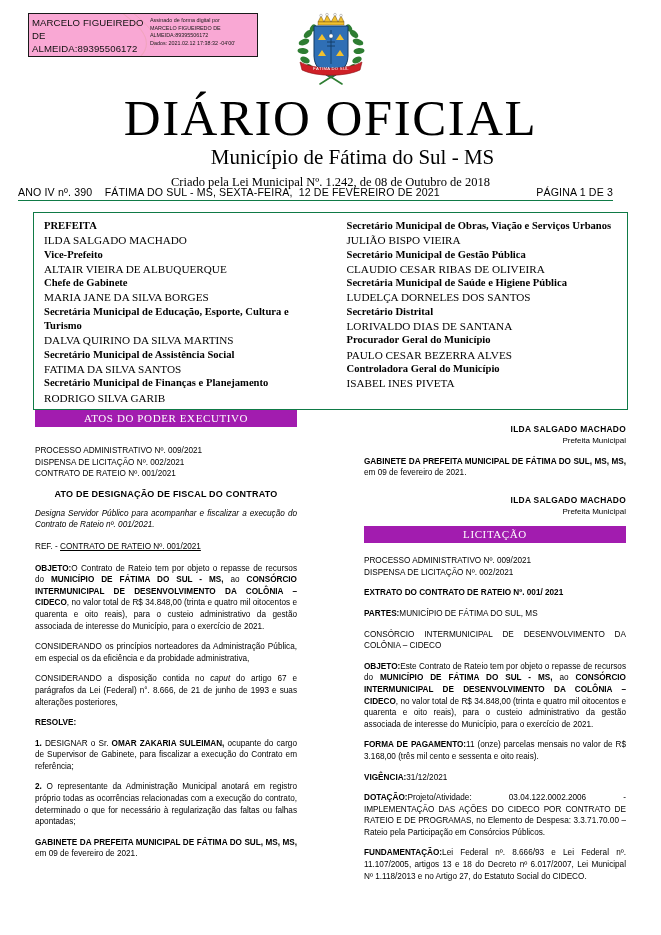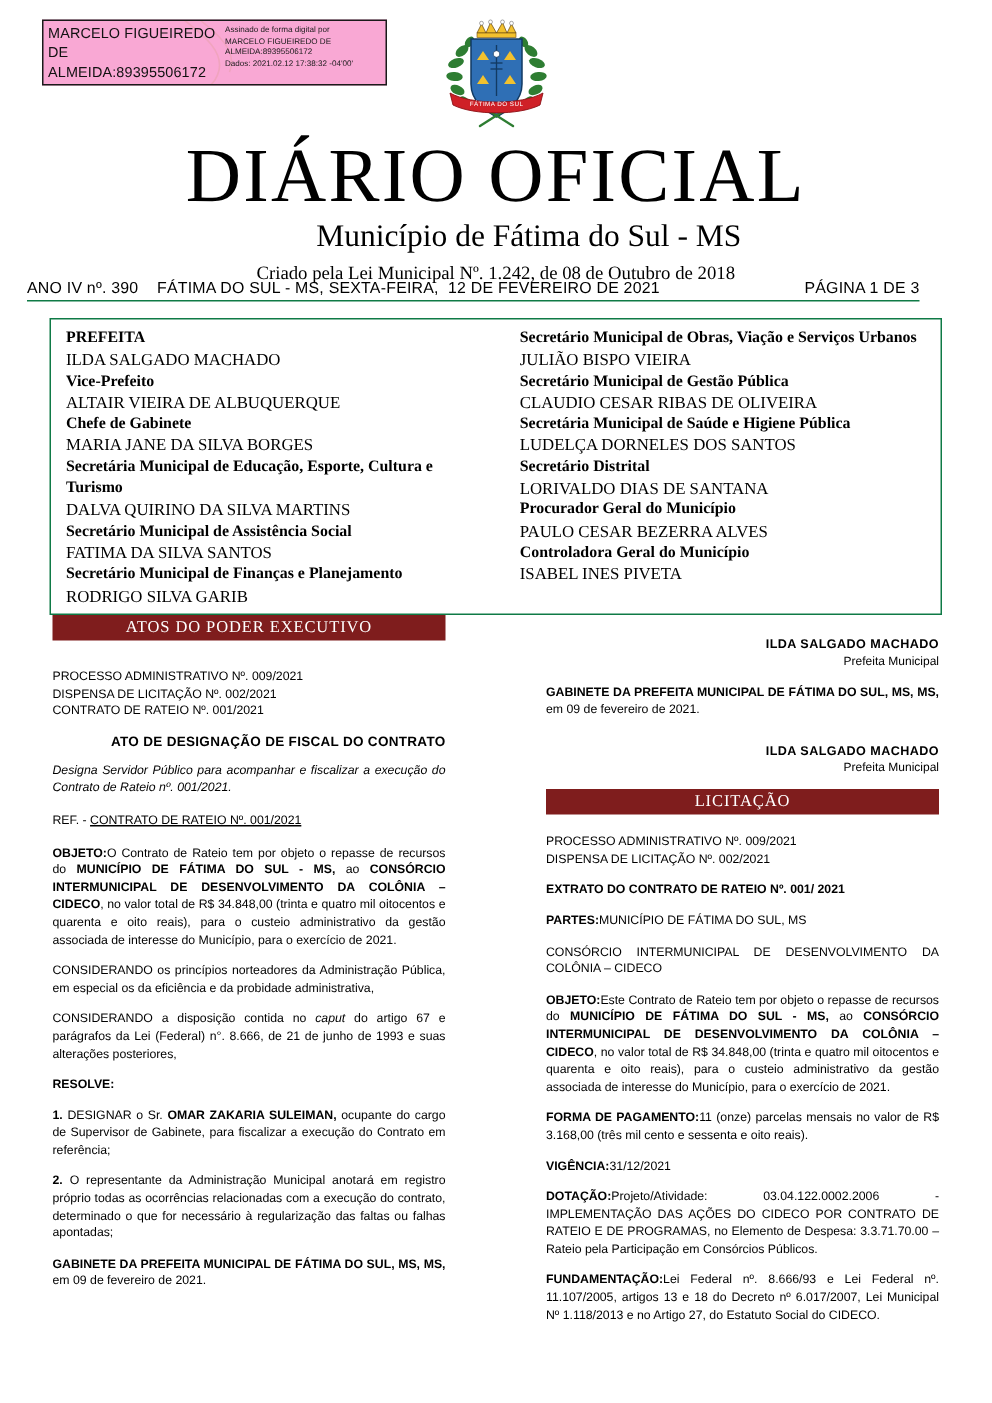--- a/index.html
+++ b/index.html
@@ -169,21 +169,21 @@
   }
   .col {
     position: absolute;
     top: 0;
     width: 262px;
   }
   .col.left  { left: 35px; }
   .col.right { left: 364px; }
 
   .banner {
-    background: #7f1d1d;
+    background: #a21caf;
     color: #ffffff;
     text-align: center;
     font-family: "Liberation Serif", serif;
     font-size: 11px;
     letter-spacing: 0.6px;
     line-height: 13.5px;
     padding: 1.5px 0 2px 0;
     margin-bottom: 6px;
   }
   .banner.tight { margin-bottom: 5px; }
@@ -201,21 +201,21 @@
     font-size: 8.2px;
     line-height: 11.6px;
     text-align: left;
     margin: 0 0 9px 0;
     color: #000;
   }
   .ttl-center {
     font-family: "Liberation Sans", sans-serif;
     font-size: 9px;
     font-weight: bold;
-    text-align: right;
+    text-align: center;
     margin: 8px 0 9px 0;
     letter-spacing: 0.2px;
   }
   .ital {
     font-family: "Liberation Sans", sans-serif;
     font-size: 8.2px;
     line-height: 11.6px;
     font-style: italic;
     text-align: justify;
     margin: 0 0 10px 0;

